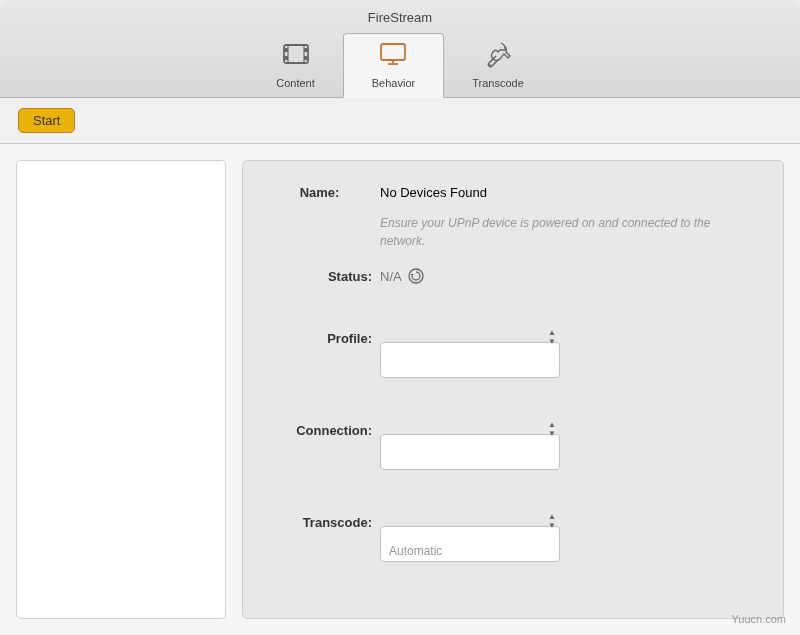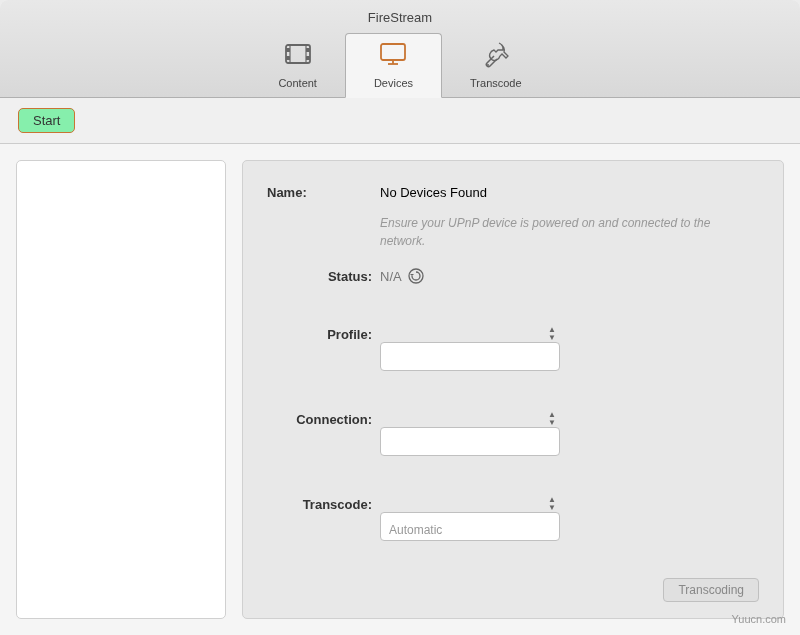--- a/index.html
+++ b/index.html
@@ -81,21 +81,21 @@
     .toolbar {
       background: #f0f0f0;
       border-bottom: 1px solid #ccc;
       padding: 10px 18px;
       display: flex;
       align-items: center;
       gap: 14px;
     }
 
     .start-button {
-      background: #86efac;
+      background: #eab308;
       border: 1.5px solid #c87533;
       border-radius: 5px;
       padding: 4px 14px;
       font-size: 13px;
       color: #333;
       cursor: pointer;
       font-family: inherit;
     }
 
     .toolbar-text {
@@ -136,21 +136,21 @@
     .detail-row {
       display: flex;
       align-items: center;
       margin-bottom: 14px;
     }
 
     .detail-label {
       font-size: 13px;
       font-weight: 600;
       color: #333;
-      text-align: left;
+      text-align: center;
       width: 105px;
       margin-right: 8px;
     }
 
     .detail-value {
       font-size: 13px;
       color: #000000;
     }
 
     .detail-subtext {
@@ -207,21 +207,21 @@
       width: 105px;
       margin-right: 8px;
     }
 
     .mac-select {
       appearance: none;
       -webkit-appearance: none;
       background: #fff;
       border: 1px solid #c0c0c0;
       border-radius: 4px;
-      padding: 10px 22px 3px 8px;
+      padding: 17px 22px 3px 8px;
       font-size: 12px;
       color: #444;
       width: 180px;
       font-family: inherit;
       cursor: pointer;
       position: relative;
       margin-top: 44px;
     }
 
     .select-wrapper {
@@ -307,21 +307,21 @@
       </div>
 
       <div class="tab active">
         <span class="tab-icon">
           <svg class="monitor-svg" viewBox="0 0 28 28" fill="none" xmlns="http://www.w3.org/2000/svg">
             <rect x="2" y="4" width="24" height="16" rx="2" stroke="#c87533" stroke-width="1.8" fill="none"></rect>
             <line x1="9" y1="24" x2="19" y2="24" stroke="#c87533" stroke-width="1.8"></line>
             <line x1="14" y1="20" x2="14" y2="24" stroke="#c87533" stroke-width="1.8"></line>
           </svg>
         </span>
-        <span class="tab-label">Devices</span>
+        <span class="tab-label">Behavior</span>
       </div>
 
       <div class="tab">
         <span class="tab-icon">
           <svg class="tools-svg" viewBox="0 0 28 28" fill="none" xmlns="http://www.w3.org/2000/svg">
             <path d="M17 3 C17 3, 22 5, 21 10 L16 10 L14 12 L12 10 L12 10 C8 11, 6 16, 9 19 C12 22, 17 20, 18 16 L18 16 L20 14 L24 18 L26 16 L22 12 C23 10 22 5 17 3Z" stroke="#666" stroke-width="1.3" fill="none"></path>
             <path d="M12 16 L5 23 C4 24, 4 25, 5 26 C6 27, 7 27, 8 26 L15 19" stroke="#666" stroke-width="1.5" fill="none"></path>
             <circle cx="6" cy="25" r="1" fill="#666"></circle>
           </svg>
         </span>
@@ -392,20 +392,17 @@
           <select class="mac-select transcode-select">
             <option value="automatic">Automatic</option>
           </select>
           <div class="select-arrows">
             <span>▲</span>
             <span>▼</span>
           </div>
         </div>
       </div>
 
-      <div class="bottom-area">
-        <button class="transcoding-button">Transcoding</button>
-      </div>
     </div>
   </div>
 </div>
 
 <div class="watermark">Yuucn.com</div>
 
 </body></html>

